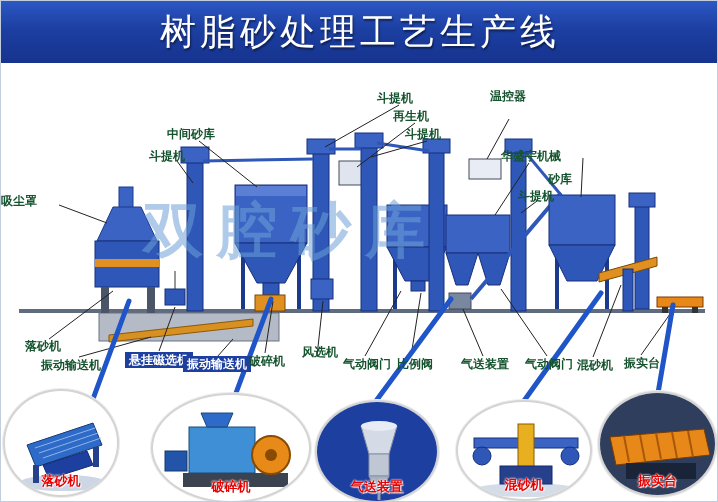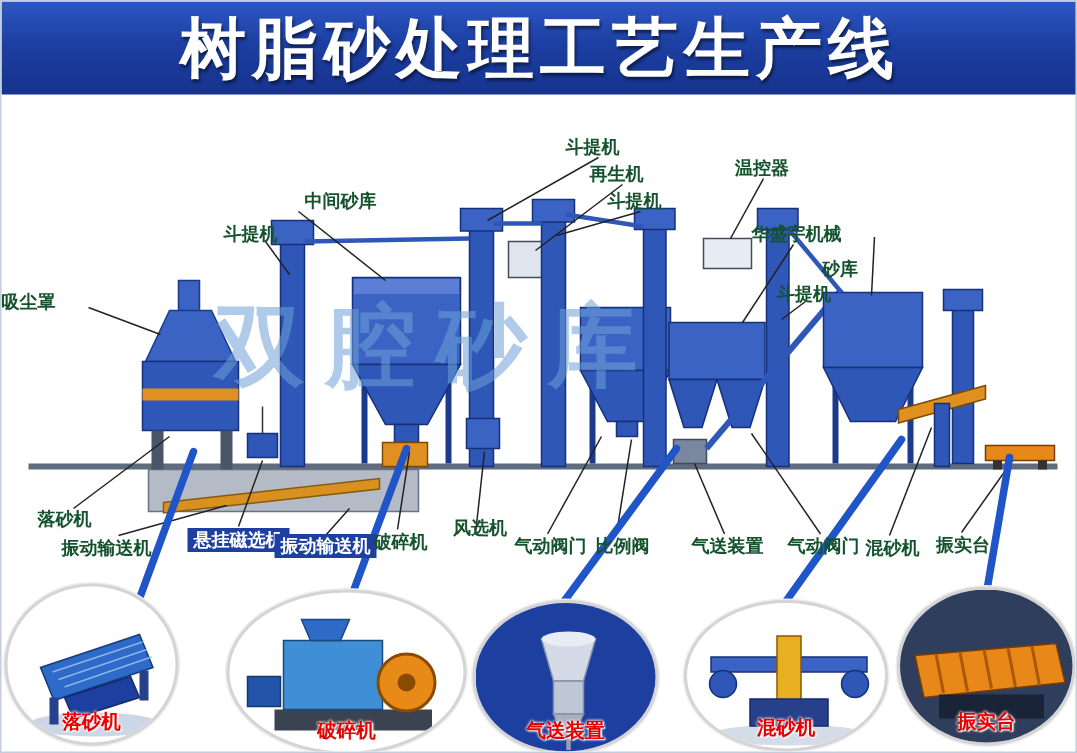--- a/index.html
+++ b/index.html
@@ -2,21 +2,21 @@
 <html><head>
 <meta charset="utf-8">
 <style>
   * { margin:0; padding:0; box-sizing:border-box; }
   html,body { background:#ffffff; font-family:"Liberation Sans", sans-serif; }
   .stage { position:relative; width:718px; height:502px; background:#ffffff; overflow:hidden; border:1px solid #c2cddd; }
 
   .title-bar { position:absolute; left:0; top:0; width:718px; height:62px;
     background:linear-gradient(#2d57c4 0%, #1c3fa2 45%, #16338e 100%);
     display:flex; align-items:center; justify-content:center; z-index:5; }
-  .title-text { color:#ffffff; font-size:44px; font-weight:bold; letter-spacing:4px;
+  .title-text { color:#ffffff; font-size:36px; font-weight:normal; letter-spacing:4px;
     text-shadow:1px 2px 2px rgba(0,0,0,.5); white-space:nowrap; }
 
   .machinery { position:absolute; left:0; top:0; z-index:1; }
 
   .watermark { position:absolute; left:142px; top:190px; z-index:3;
     font-size:60px; font-weight:bold; letter-spacing:14px; white-space:nowrap;
     color:rgba(110,160,215,.55); pointer-events:none; }
 
   .lbl { position:absolute; z-index:4; font-size:12px; font-weight:bold;
     color:#14532d; white-space:nowrap; line-height:14px; }
@@ -175,25 +175,25 @@
       <line x1="372" y1="404" x2="450" y2="298"></line>
       <line x1="520" y1="404" x2="600" y2="292"></line>
       <line x1="656" y1="398" x2="672" y2="304"></line>
     </g>
   </svg>
 
   <div class="watermark">双腔砂库</div>
 
   <span class="lbl" style="left:0;  top:193px;">吸尘罩</span>
   <span class="lbl" style="left:148px; top:148px;">斗提机</span>
-  <span class="lbl" style="left:166px; top:126px;margin-left:36px;">中间砂库</span>
+  <span class="lbl" style="left:166px; top:126px;">中间砂库</span>
   <span class="lbl" style="left:376px; top:90px;">斗提机</span>
   <span class="lbl" style="left:392px; top:108px;">再生机</span>
   <span class="lbl" style="left:404px; top:126px;">斗提机</span>
-  <span class="lbl" style="left:489px; top:104px;">温控器</span>
+  <span class="lbl" style="left:489px; top:88px;">温控器</span>
   <span class="lbl" style="left:500px; top:148px;">华盛宇机械</span>
   <span class="lbl" style="left:547px; top:143px;margin-top:28px;">砂库</span>
   <span class="lbl" style="left:517px; top:188px;">斗提机</span>
 
   <span class="lbl" style="left:24px;  top:338px;">落砂机</span>
   <span class="lbl" style="left:40px;  top:357px;">振动输送机</span>
   <span class="lbl box" style="left:124px; top:351px;">悬挂磁选机</span>
   <span class="lbl box" style="left:182px; top:355px;">振动输送机</span>
   <span class="lbl" style="left:248px; top:353px;">破碎机</span>
   <span class="lbl" style="left:301px; top:344px;">风选机</span>

